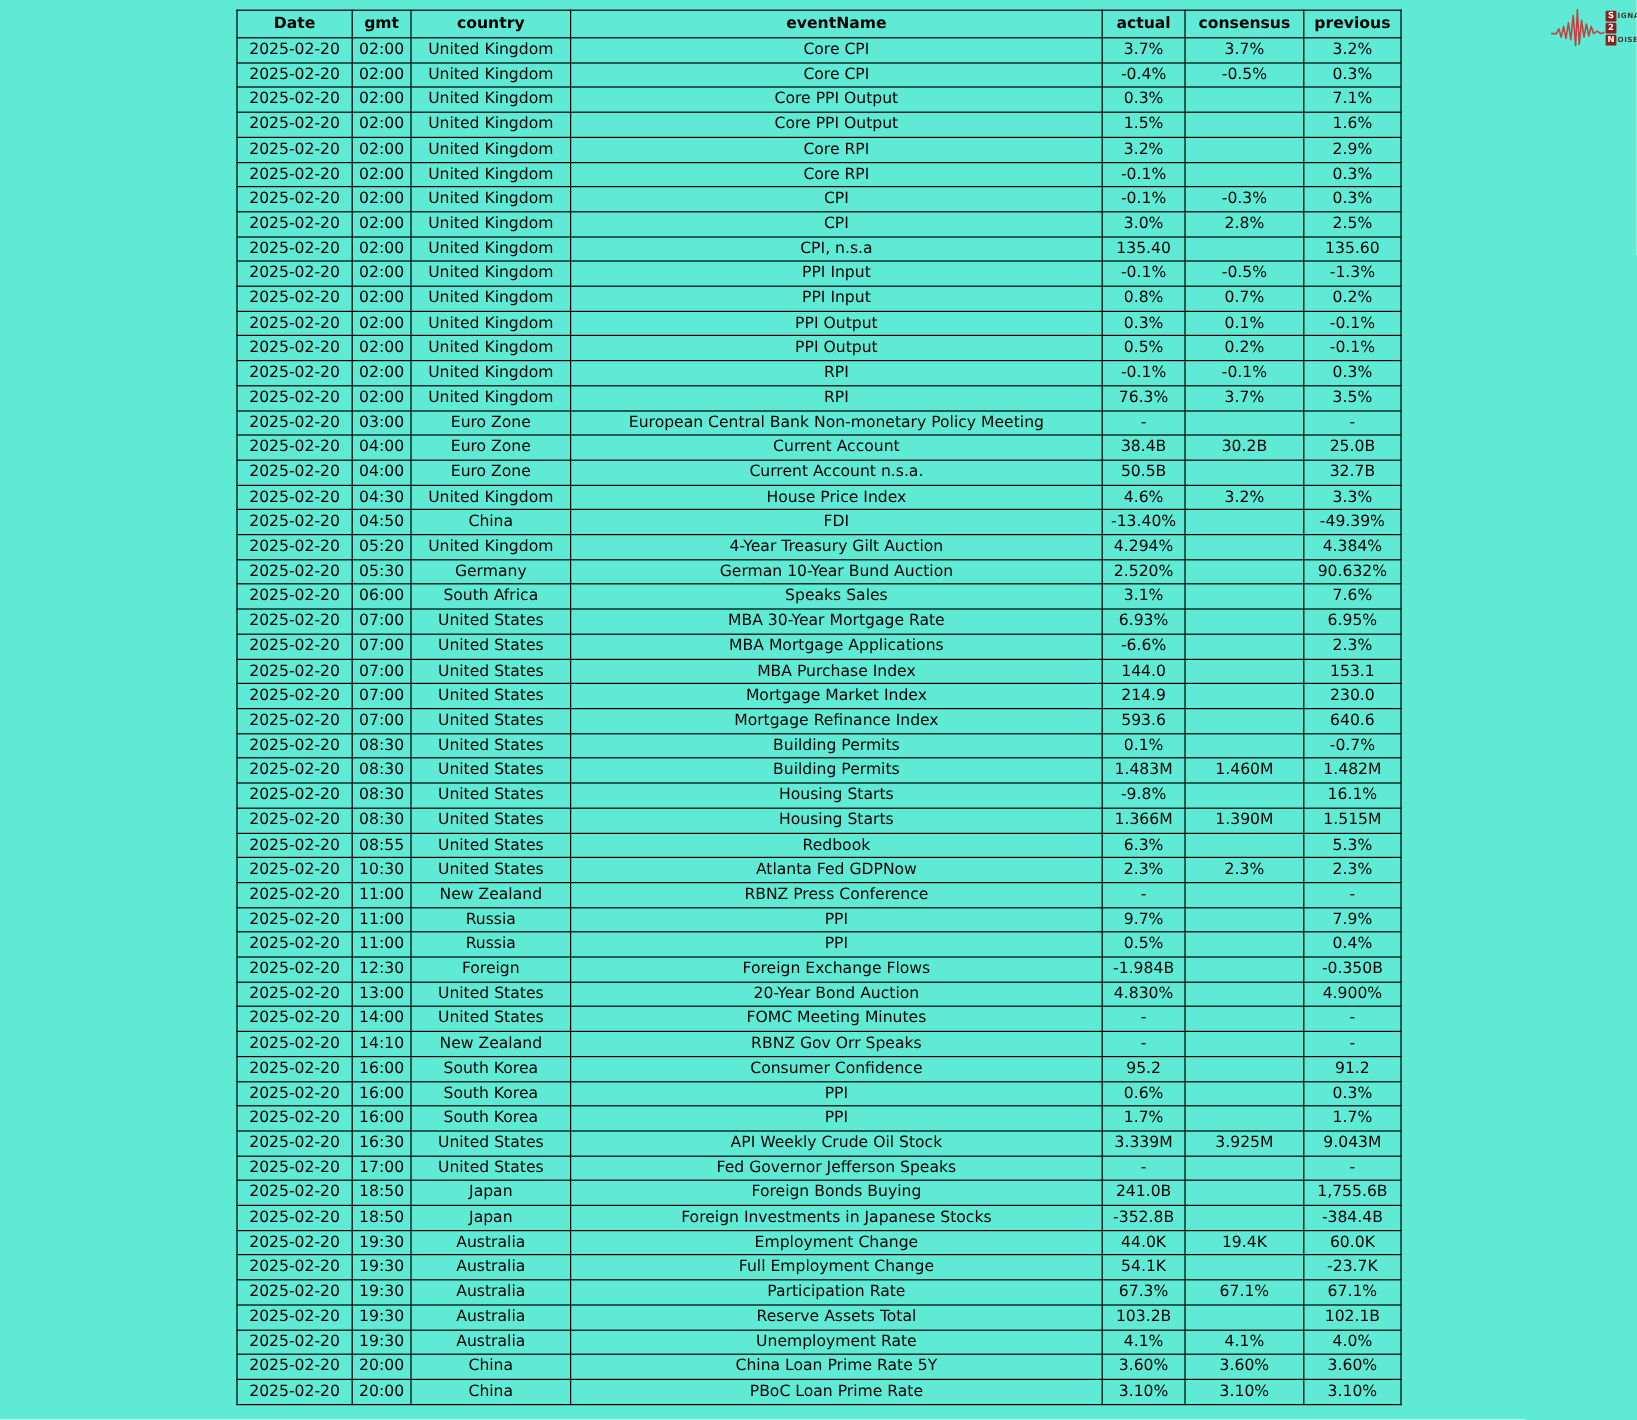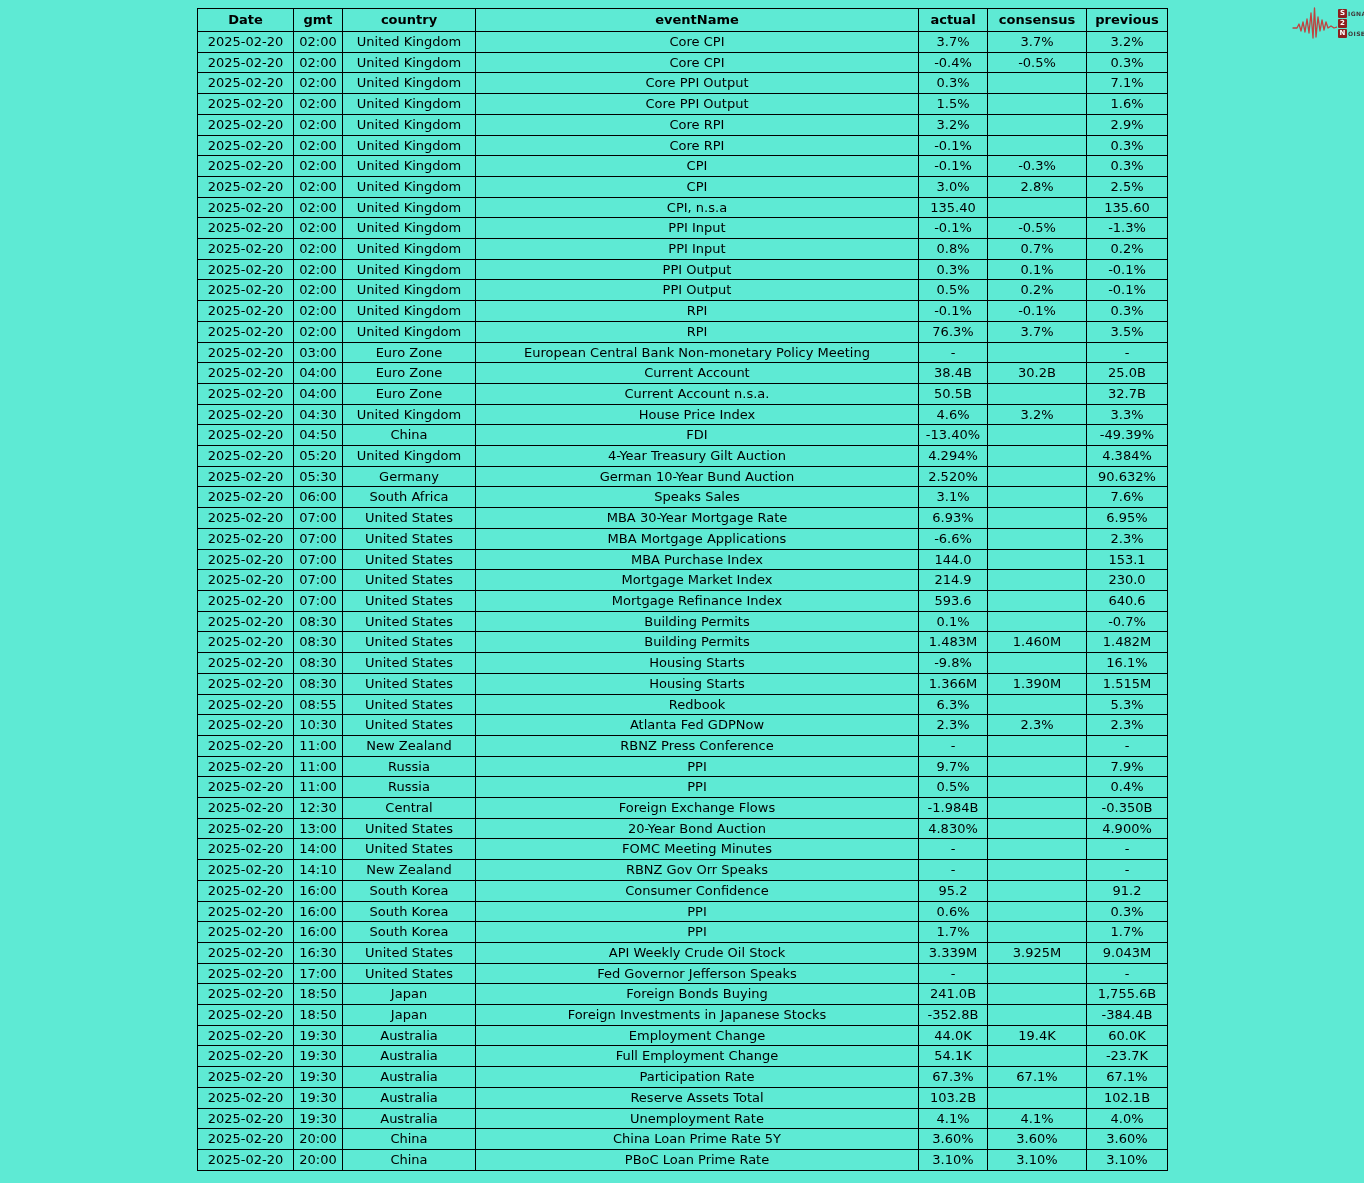--- a/index.html
+++ b/index.html
@@ -383,21 +383,21 @@
           <td>11:00</td>
           <td>Russia</td>
           <td>PPI</td>
           <td>0.5%</td>
           <td></td>
           <td>0.4%</td>
         </tr>
         <tr>
           <td>2025-02-20</td>
           <td>12:30</td>
-          <td>Central</td>
+          <td>Foreign</td>
           <td>Foreign Exchange Flows</td>
           <td>-1.984B</td>
           <td></td>
           <td>-0.350B</td>
         </tr>
         <tr>
           <td>2025-02-20</td>
           <td>13:00</td>
           <td>United States</td>
           <td>20-Year Bond Auction</td>

